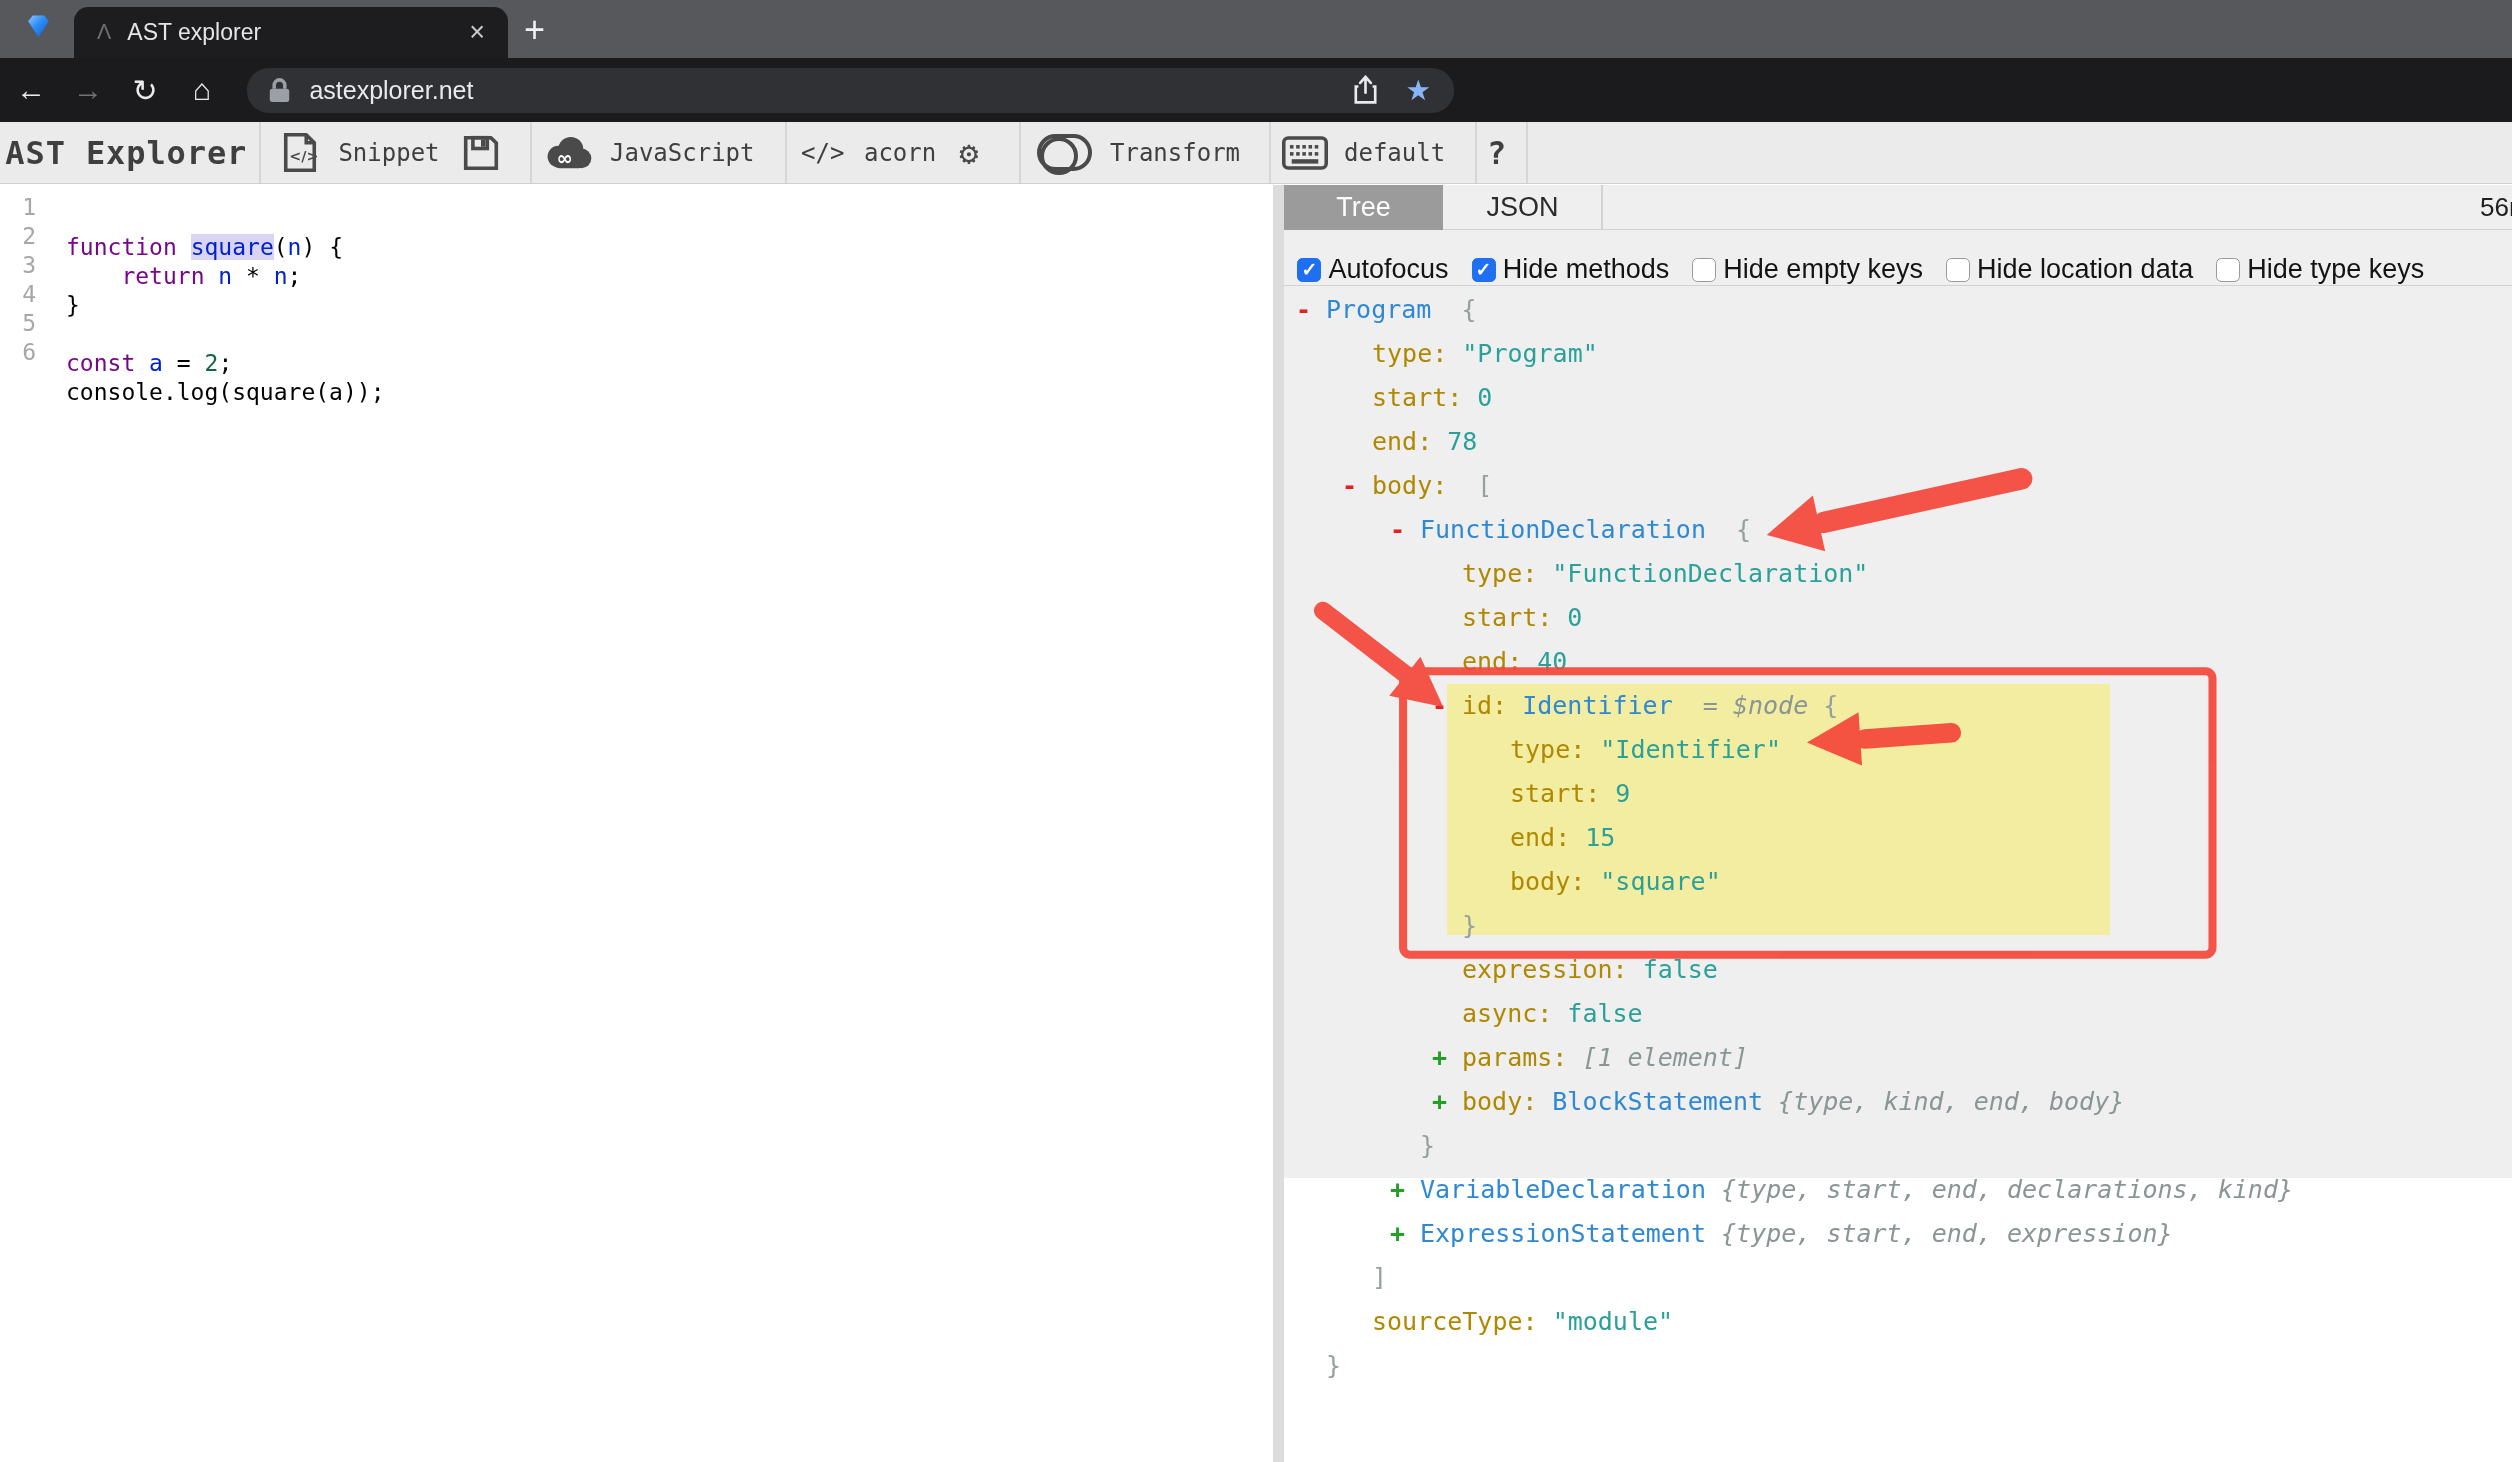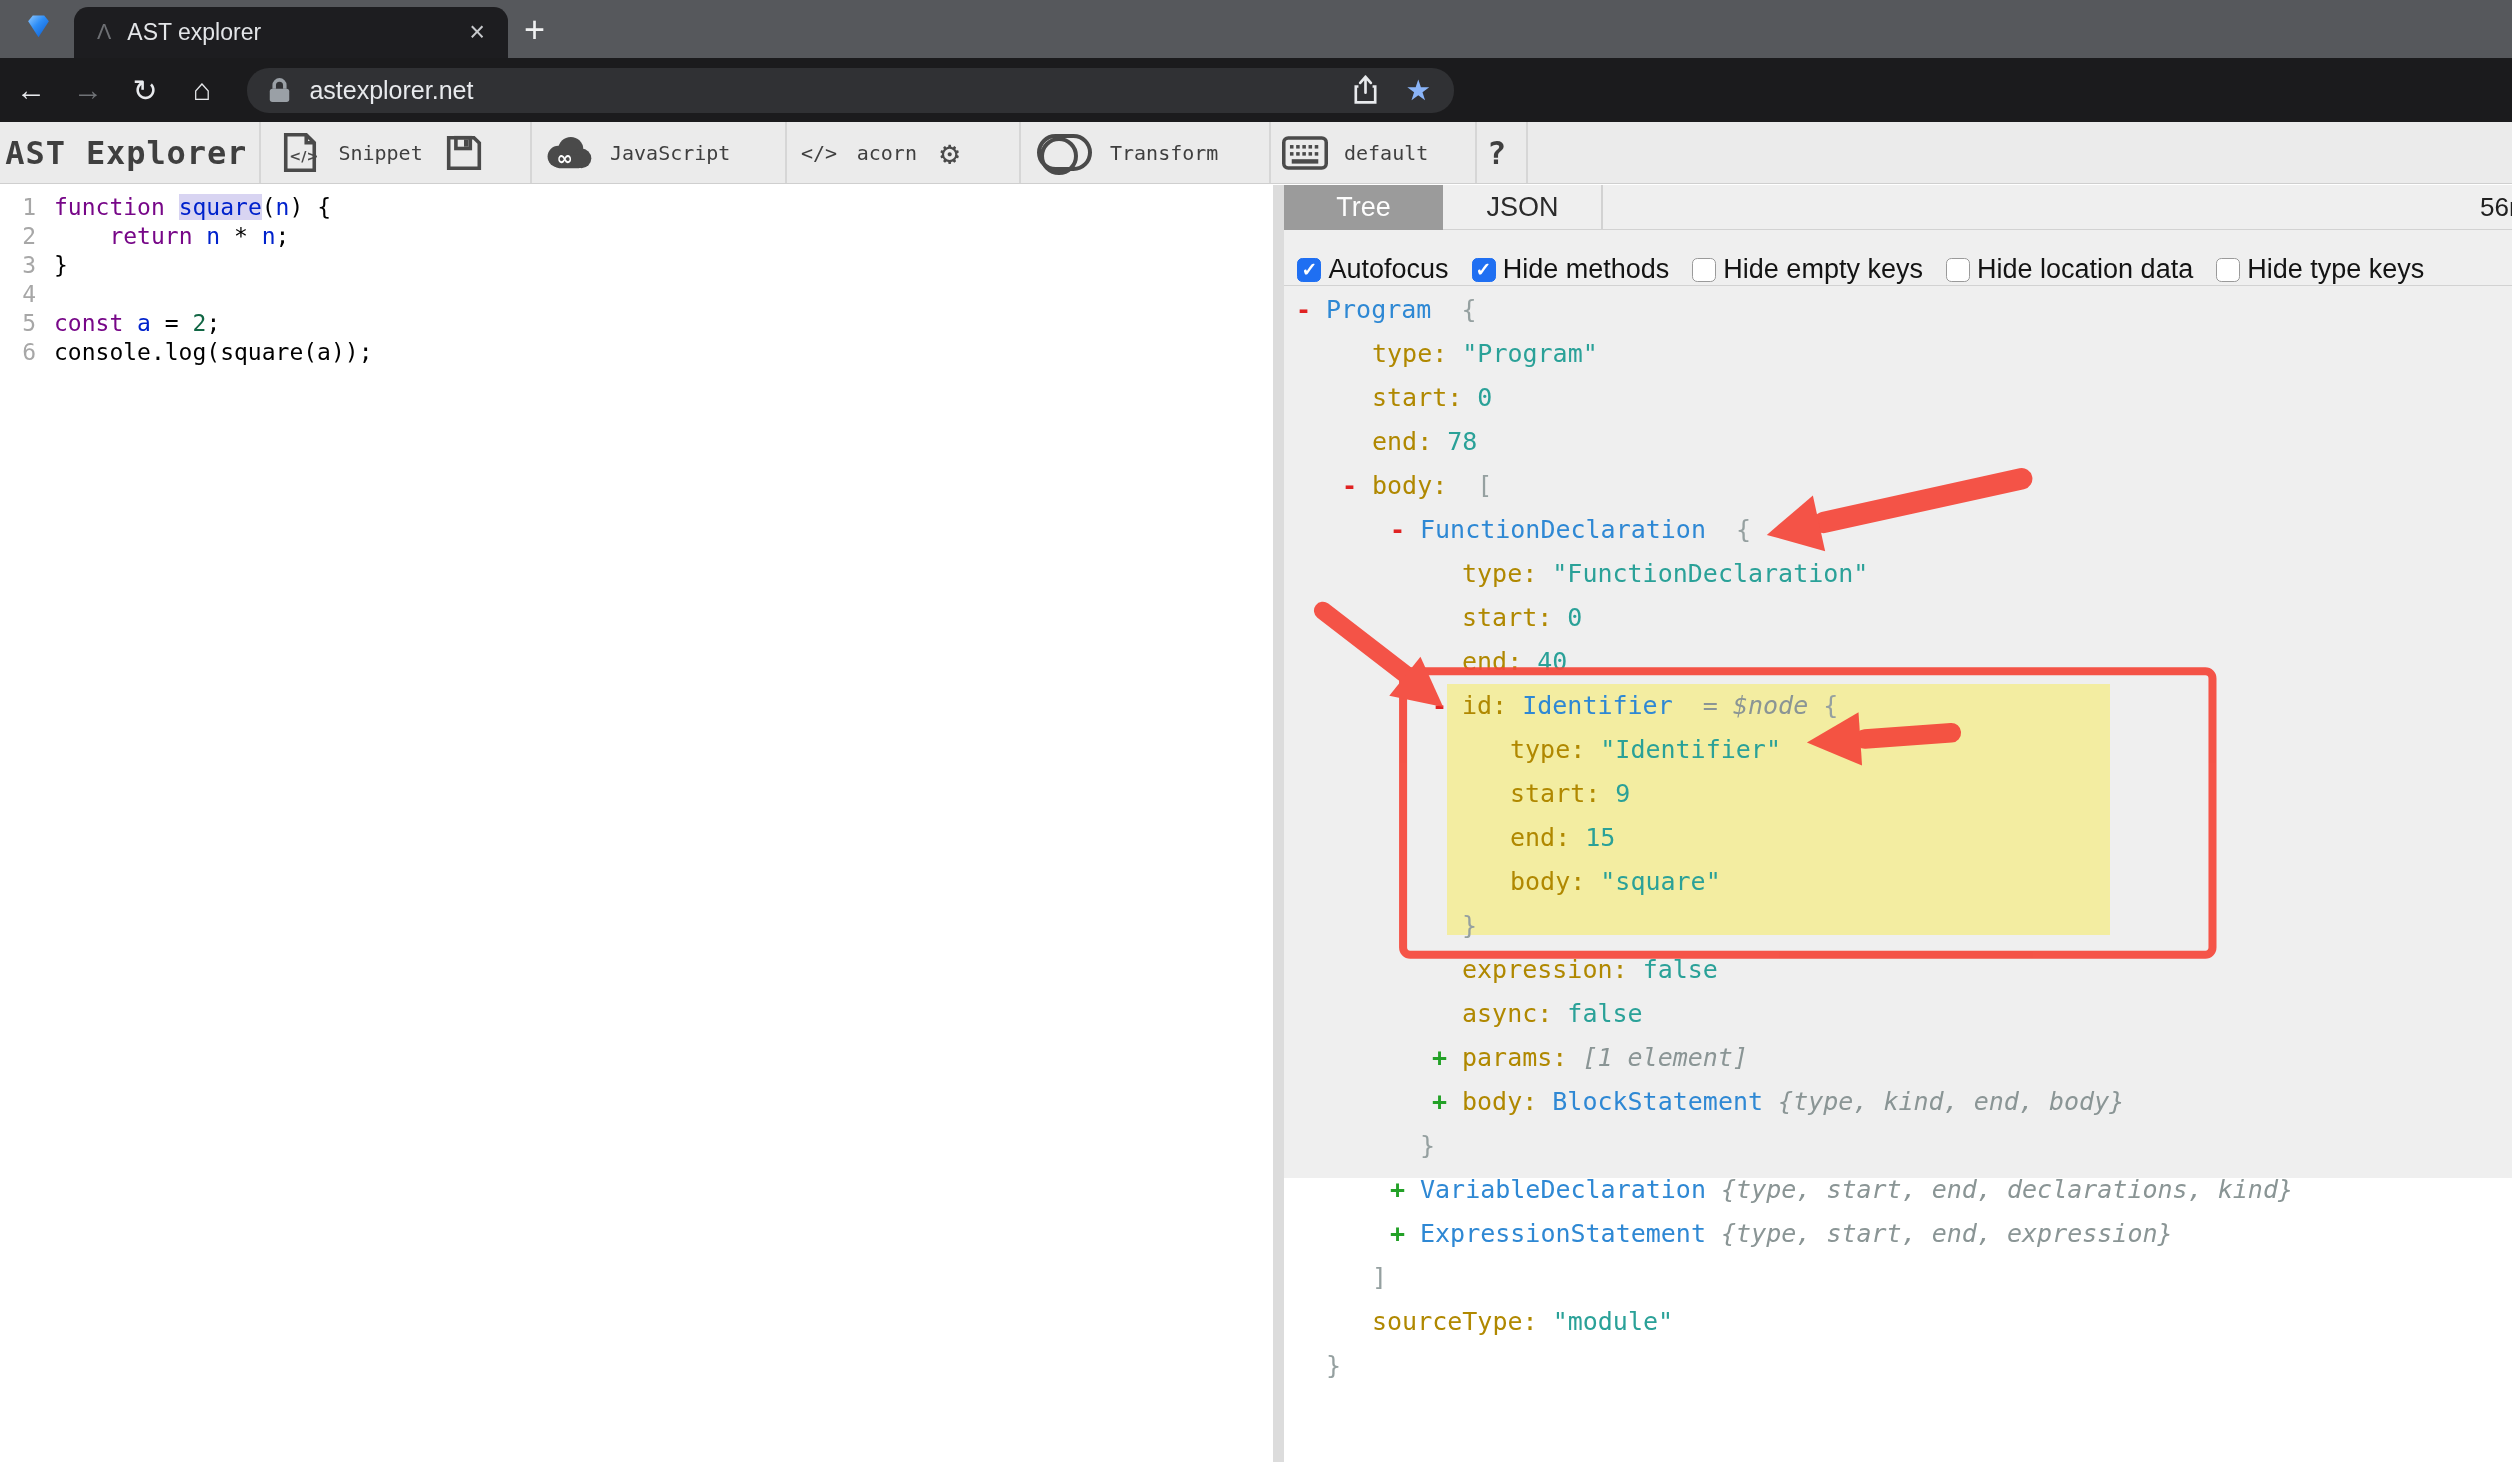--- a/index.html
+++ b/index.html
@@ -48,37 +48,37 @@
   .ext-sidebar { background:transparent !important; border:3.6px solid #eceef0; border-radius:7.1px; width:37px; height:34px; }
   .ext-sidebar::after { content:""; position:absolute; right:1.8px; top:1.8px; bottom:1.8px; width:10.7px; background:#eceef0; }
   .ext-avatar { border-radius:50%; font-size:13.4px; font-weight:normal; letter-spacing:-0.9px; }
 
   
   #appheader { position:absolute; left:0; top:122px; width:2512px; height:62px; background:#ebebeb;
                border-bottom:1.8px solid #cfcfcf; font-family:"DejaVu Sans Mono", monospace; color:#3f3f3f; }
   .hitem { position:absolute; top:0; height:61px; display:flex; align-items:center; white-space:nowrap; }
   .hdivider { position:absolute; top:0; width:1.8px; height:61px; background:#d6d6d6; }
   #brand { left:5.3px; font-size:32px; font-weight:bold; letter-spacing:0.9px; }
-  .hlabel { font-size:20px; }
+  .hlabel { font-size:24px; }
   .hicon { color:#4a4a4a; }
   #transform-toggle-icon { width:55px; height:37px; border:4.5px solid #4a4a4a; border-radius:19px; position:relative; }
   #transform-toggle-icon::before { content:""; position:absolute; left:-0.9px; top:-0.9px; width:30px; height:30px;
         border:4.5px solid #4a4a4a; border-radius:50%; }
   #help-label { font-size:32px; font-weight:bold; }
   #parser-info { position:absolute; left:2214px; top:0; height:61px; display:flex; align-items:center;
                  font-size:27px; white-space:nowrap; }
   #parser-label { color:#9a9a9a; }
   #parser-link { color:#1414e8; text-decoration:underline; margin-left:12.5px; }
 
   
   #editor { position:absolute; left:0; top:185px; width:1273px; height:1278px; background:#fff;
             font-family:"DejaVu Sans Mono", monospace; font-size:23px; }
   .cm-row { position:relative; height:29px; line-height:29px; white-space:pre; }
   .cm-gutter { position:absolute; left:0; width:36px; text-align:right; color:#a7a7a7; }
-  .cm-text { position:absolute; left:54px; color:#000; }
+  .cm-text { position:absolute; left:66px; color:#000;margin-top:40px; }
   .tk-kw { color:#770788; }
   .tk-def { color:#0022cc; }
   .tk-num { color:#116644; }
   .tk-pl { color:#000; }
   .tk-hl { color:#0022cc; background:#d8d4f2; }
   #code-area { position:absolute; left:0; top:8px; width:1273px; }
 
   #panel-divider { position:absolute; left:1273px; top:185px; width:10.7px; height:1278px; background:#dcdcdc; }
 
   

